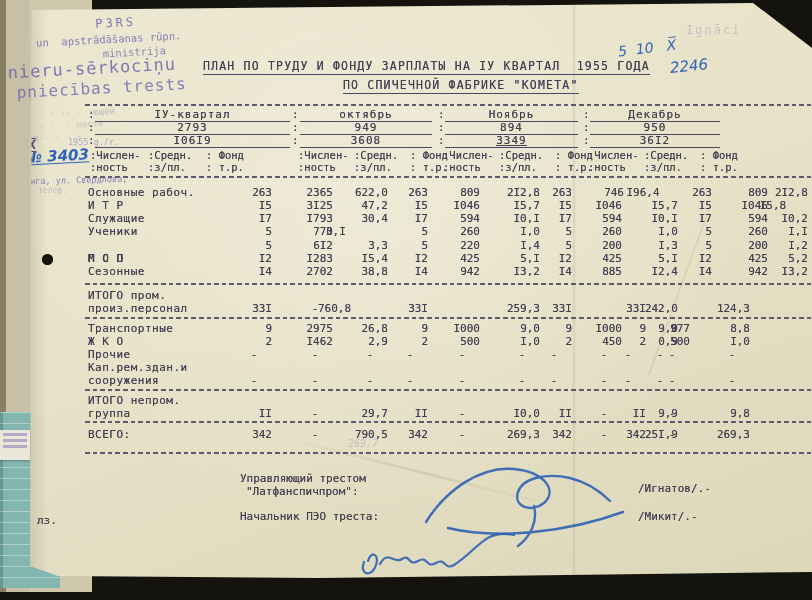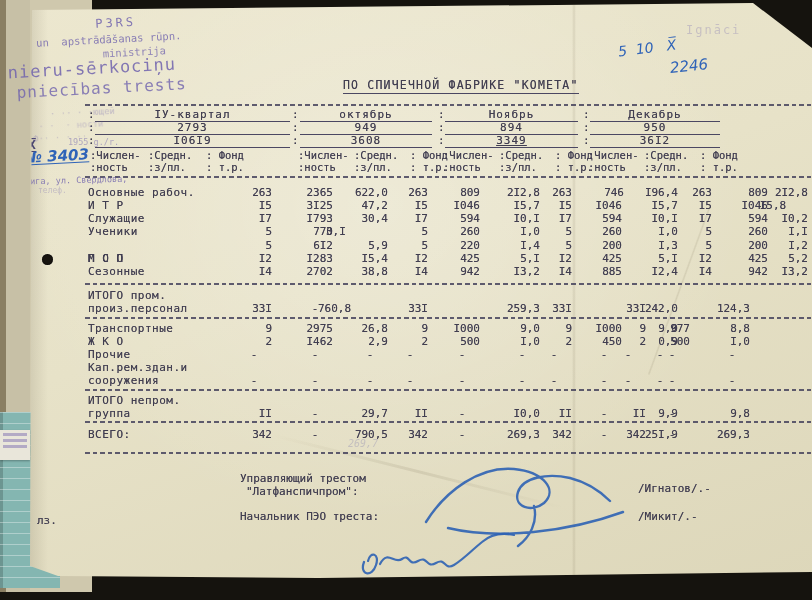--- a/index.html
+++ b/index.html
@@ -67,20 +67,21 @@
       </div>
   </div>
 
   <div class="paper">
     <div class="edge-shade"></div>
     <div class="crease" style="left:554px;top:0;width:4px;height:582px;"></div>
     <div class="crease" style="left:250px;top:470px;width:300px;height:3px;transform:rotate(14deg);"></div>
     <div class="crease" style="left:660px;top:200px;width:3px;height:180px;transform:rotate(20deg);"></div>
     <div class="hole"></div>
 
+    <div class="t ink title" style="left:185px;top:60px;">ПЛАН ПО ТРУДУ И ФОНДУ ЗАРПЛАТЫ НА IУ КВАРТАЛ  1955 ГОДА</div>
     <div class="t ink title" style="left:325px;top:79px;">ПО СПИЧЕЧНОЙ ФАБРИКЕ "КОМЕТА"</div>
 
     <div id="table-layer">
         <div class="rule" style="left:67px;top:104px;width:726px;"></div>
         <div class="rule" style="left:67px;top:176px;width:726px;"></div>
         <div class="rule" style="left:67px;top:283px;width:726px;"></div>
         <div class="rule" style="left:67px;top:317px;width:726px;"></div>
         <div class="rule" style="left:67px;top:389px;width:726px;"></div>
         <div class="rule" style="left:67px;top:421px;width:726px;"></div>
         <div class="rule" style="left:67px;top:452px;width:726px;"></div>
@@ -134,21 +135,21 @@
         <div class="cell ink" style="left:682px;top:161px;font-size:10.5px;">: т.р.</div>
         <div class="lbl ink" style="top:186px;">Основные рабоч.</div>
         <div class="cell ink" style="left:184px;top:186px;width:70px;text-align:right;">263</div>
         <div class="cell ink" style="left:245px;top:186px;width:70px;text-align:right;">2365</div>
         <div class="cell ink" style="left:300px;top:186px;width:70px;text-align:right;">622,0</div>
         <div class="cell ink" style="left:340px;top:186px;width:70px;text-align:right;">263</div>
         <div class="cell ink" style="left:392px;top:186px;width:70px;text-align:right;">809</div>
         <div class="cell ink" style="left:452px;top:186px;width:70px;text-align:right;">2I2,8</div>
         <div class="cell ink" style="left:484px;top:186px;width:70px;text-align:right;">263</div>
         <div class="cell ink" style="left:536px;top:186px;width:70px;text-align:right;">746</div>
-        <div class="cell ink" style="left:590px;top:186px;width:70px;text-align:right;">I96,4</div>
+        <div class="cell ink" style="left:590px;top:186px;width:70px;text-align:center;">I96,4</div>
         <div class="cell ink" style="left:624px;top:186px;width:70px;text-align:right;">263</div>
         <div class="cell ink" style="left:680px;top:186px;width:70px;text-align:right;">809</div>
         <div class="cell ink" style="left:720px;top:186px;width:70px;text-align:right;">2I2,8</div>
         <div class="lbl ink" style="top:199px;">И Т Р</div>
         <div class="cell ink" style="left:184px;top:199px;width:70px;text-align:right;">I5</div>
         <div class="cell ink" style="left:245px;top:199px;width:70px;text-align:right;">3I25</div>
         <div class="cell ink" style="left:300px;top:199px;width:70px;text-align:right;">47,2</div>
         <div class="cell ink" style="left:340px;top:199px;width:70px;text-align:right;">I5</div>
         <div class="cell ink" style="left:392px;top:199px;width:70px;text-align:right;">I046</div>
         <div class="cell ink" style="left:452px;top:199px;width:70px;text-align:right;">I5,7</div>
@@ -180,21 +181,21 @@
         <div class="cell ink" style="left:452px;top:225px;width:70px;text-align:right;">I,0</div>
         <div class="cell ink" style="left:484px;top:225px;width:70px;text-align:right;">5</div>
         <div class="cell ink" style="left:534px;top:225px;width:70px;text-align:right;">260</div>
         <div class="cell ink" style="left:590px;top:225px;width:70px;text-align:right;">I,0</div>
         <div class="cell ink" style="left:624px;top:225px;width:70px;text-align:right;">5</div>
         <div class="cell ink" style="left:680px;top:225px;width:70px;text-align:right;">260</div>
         <div class="cell ink" style="left:720px;top:225px;width:70px;text-align:right;">I,I</div>
         <div class="lbl ink" style="top:252px;">М О П</div>
         <div class="cell ink" style="left:184px;top:239px;width:70px;text-align:right;">5</div>
         <div class="cell ink" style="left:245px;top:239px;width:70px;text-align:right;">6I2</div>
-        <div class="cell ink" style="left:300px;top:239px;width:70px;text-align:right;">5,9</div>
+        <div class="cell ink" style="left:300px;top:239px;width:70px;text-align:right;">3,3</div>
         <div class="cell ink" style="left:340px;top:239px;width:70px;text-align:right;">5</div>
         <div class="cell ink" style="left:392px;top:239px;width:70px;text-align:right;">220</div>
         <div class="cell ink" style="left:452px;top:239px;width:70px;text-align:right;">I,4</div>
         <div class="cell ink" style="left:484px;top:239px;width:70px;text-align:right;">5</div>
         <div class="cell ink" style="left:534px;top:239px;width:70px;text-align:right;">200</div>
         <div class="cell ink" style="left:590px;top:239px;width:70px;text-align:right;">I,3</div>
         <div class="cell ink" style="left:624px;top:239px;width:70px;text-align:right;">5</div>
         <div class="cell ink" style="left:680px;top:239px;width:70px;text-align:right;">200</div>
         <div class="cell ink" style="left:720px;top:239px;width:70px;text-align:right;">I,2</div>
         <div class="lbl ink" style="top:252px;">П С О</div>

